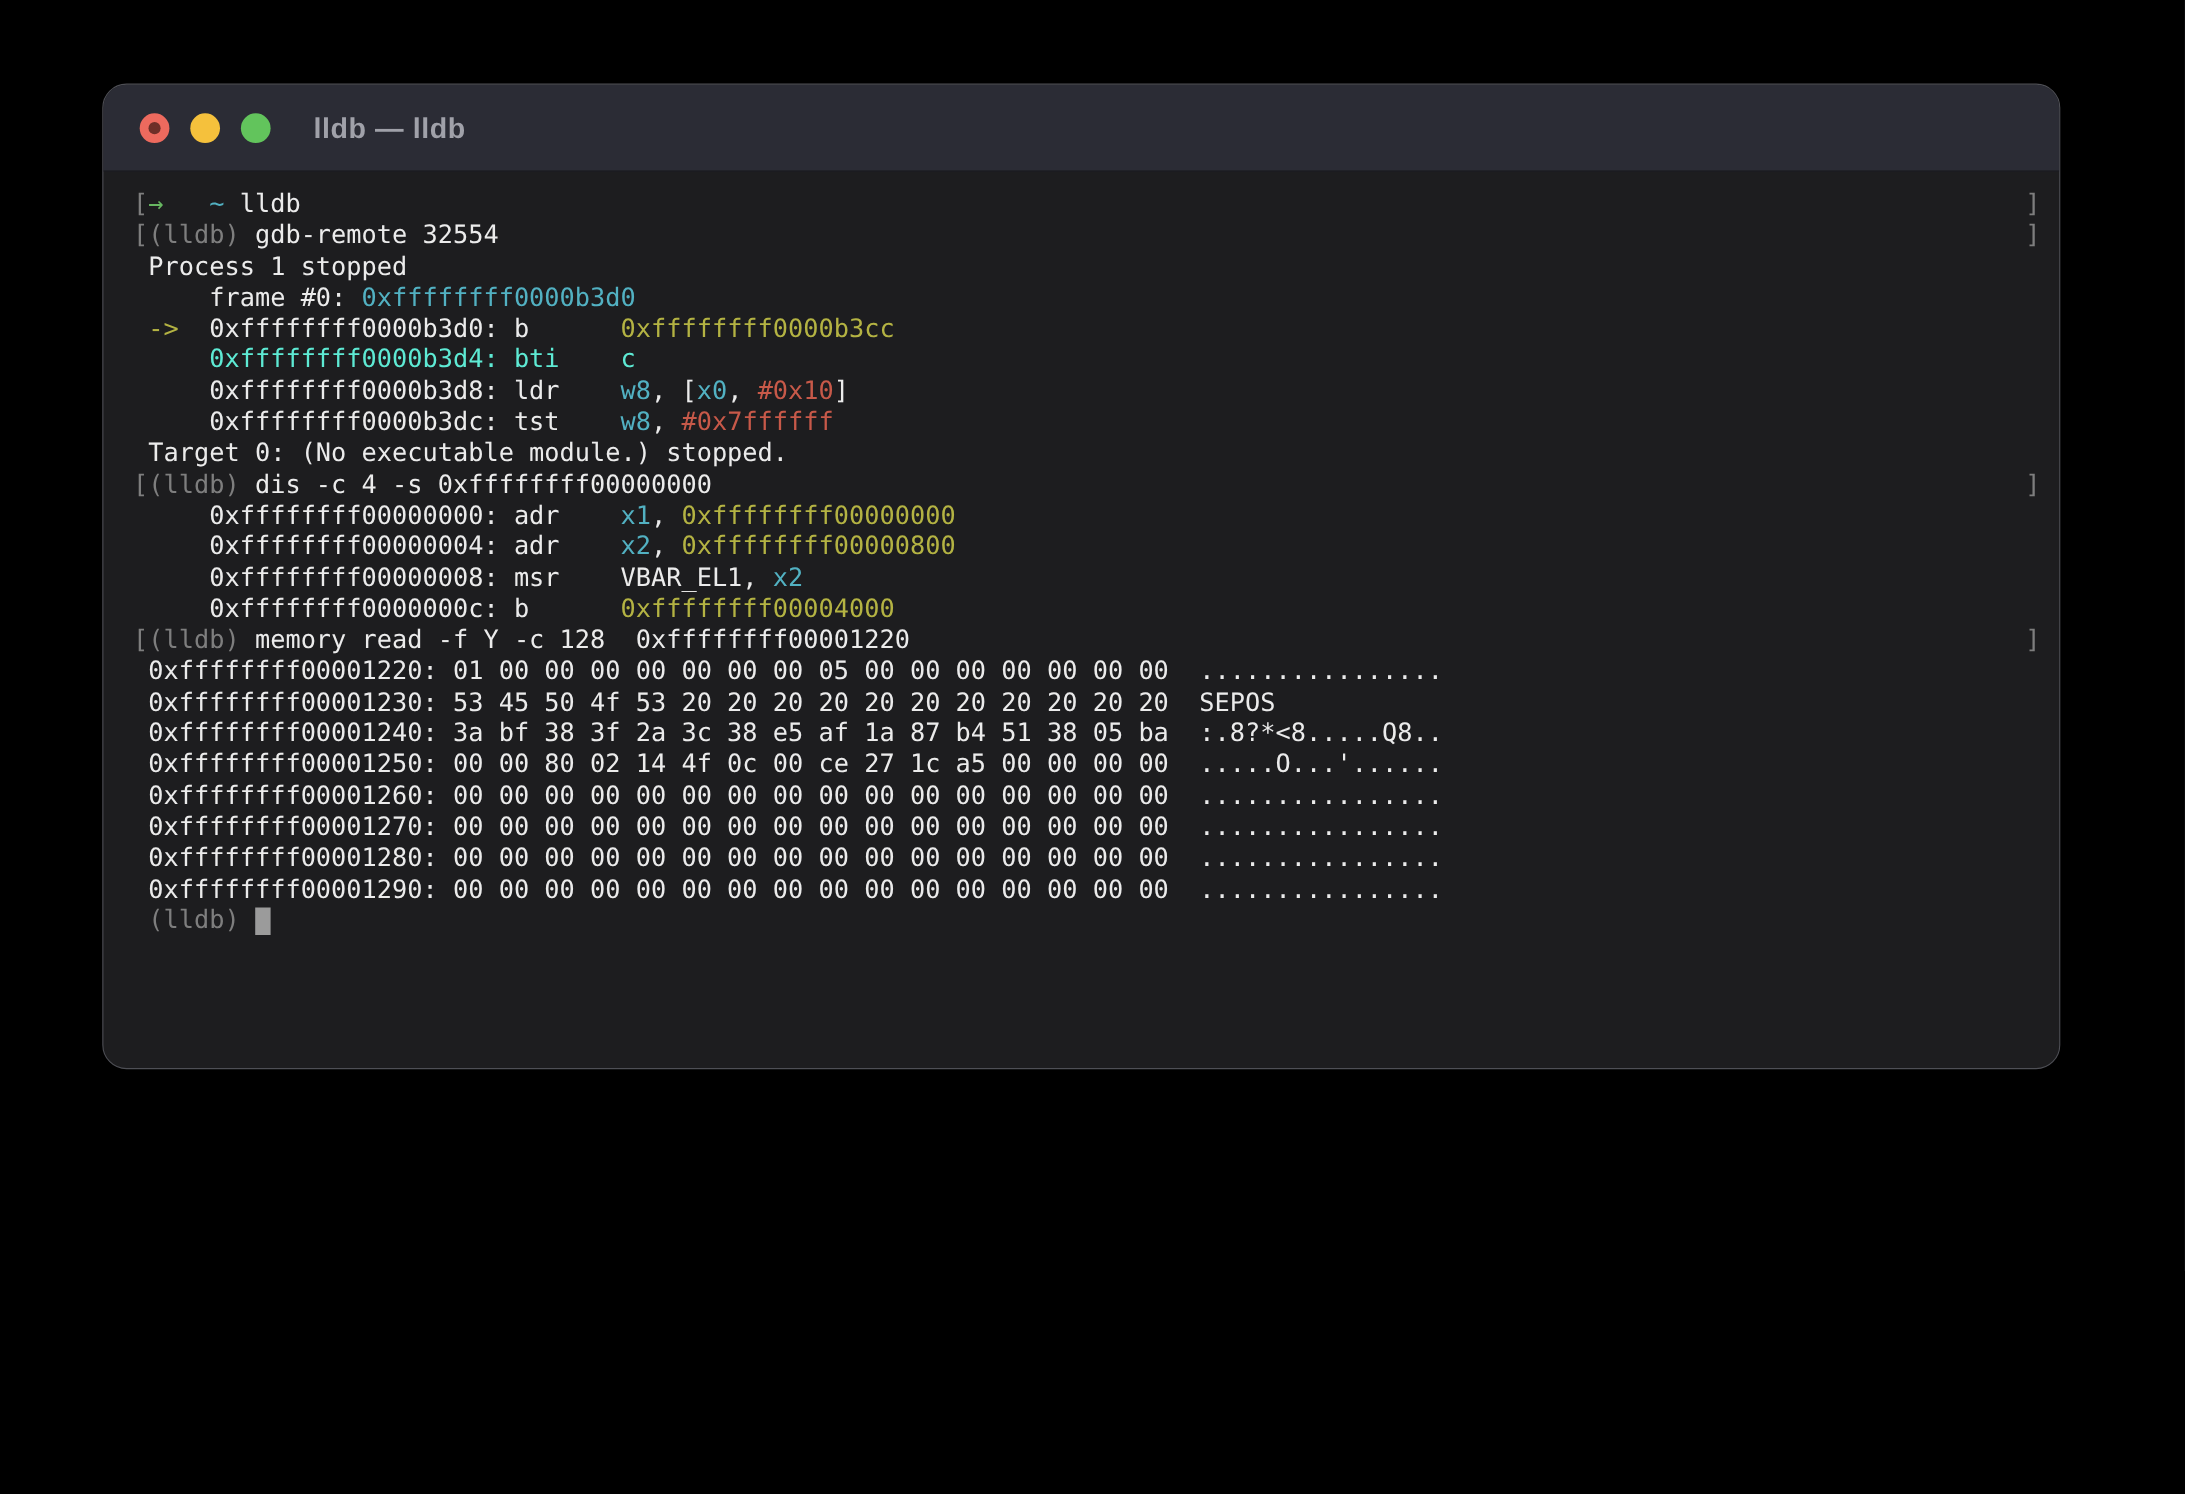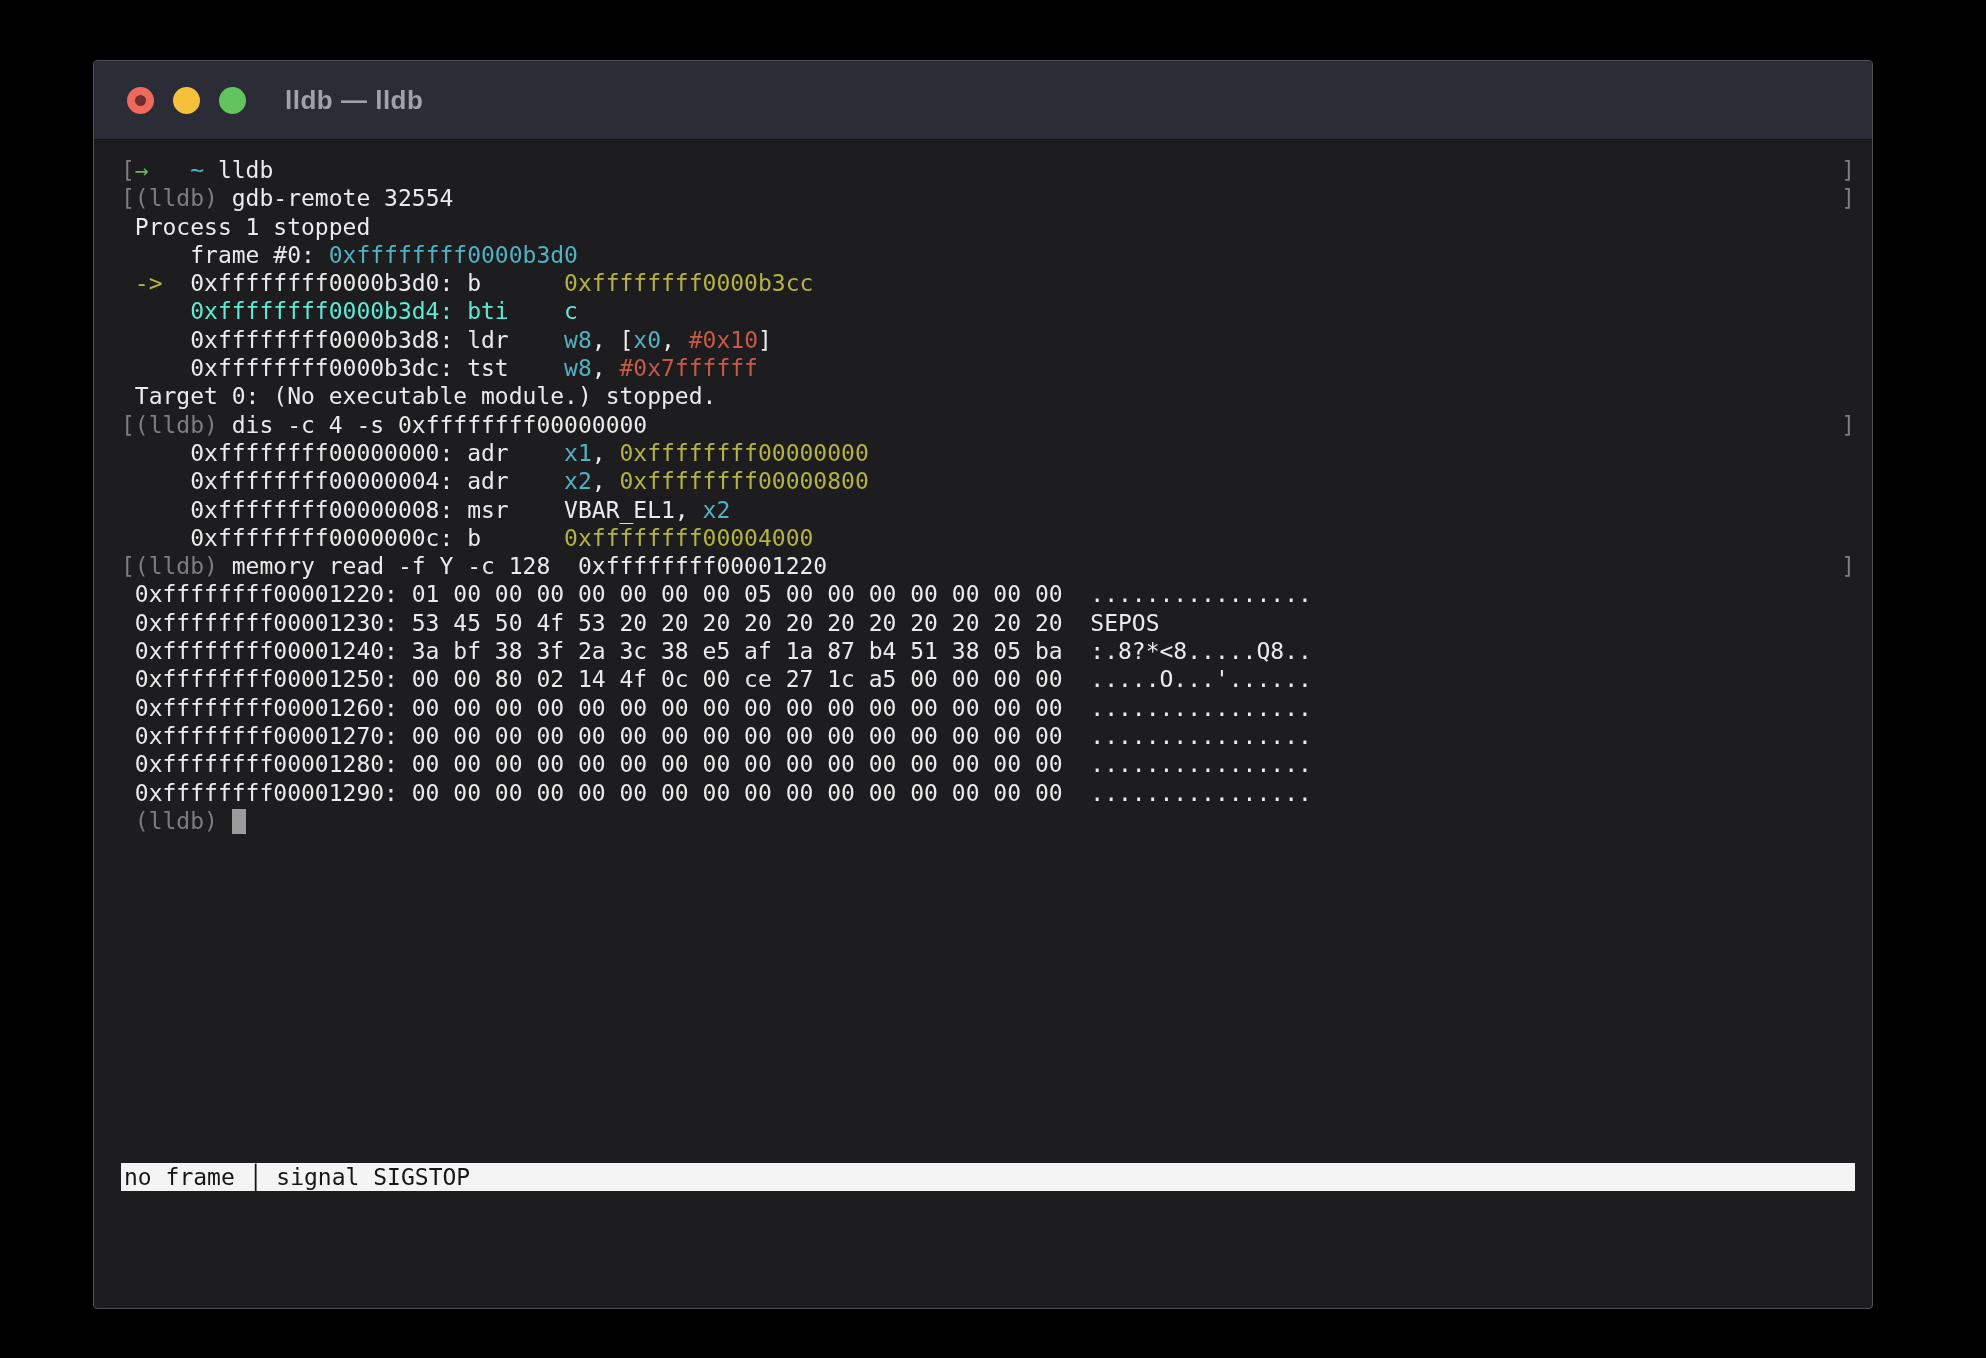--- a/index.html
+++ b/index.html
@@ -1,23 +1,23 @@
 <!DOCTYPE html>
 <html><head>
 <meta charset="utf-8">
 <style>
   html,body{margin:0;padding:0;}
   body{
     width:1986px;height:1358px;background:#000;position:relative;overflow:hidden;
     font-family:"DejaVu Sans Mono", monospace;
   }
   .window{
-    position:absolute;left:93px;top:60px;width:1780px;height:1249px;
+    position:absolute;left:93px;top:76px;width:1780px;height:896px;
     background:var(--background,#1d1d1f);
-    border-radius:4px;
+    border-radius:22px;
     border:1px solid #4e4f55;
     box-shadow:0 30px 70px rgba(0,0,0,0.65);
     box-sizing:border-box;
     overflow:hidden;
   }
   .titlebar{
     height:79px;background:var(--titlebar,#2b2c35);
     display:flex;align-items:center;
     padding-left:33px;box-sizing:border-box;
     border-bottom:1px solid #17171a;

